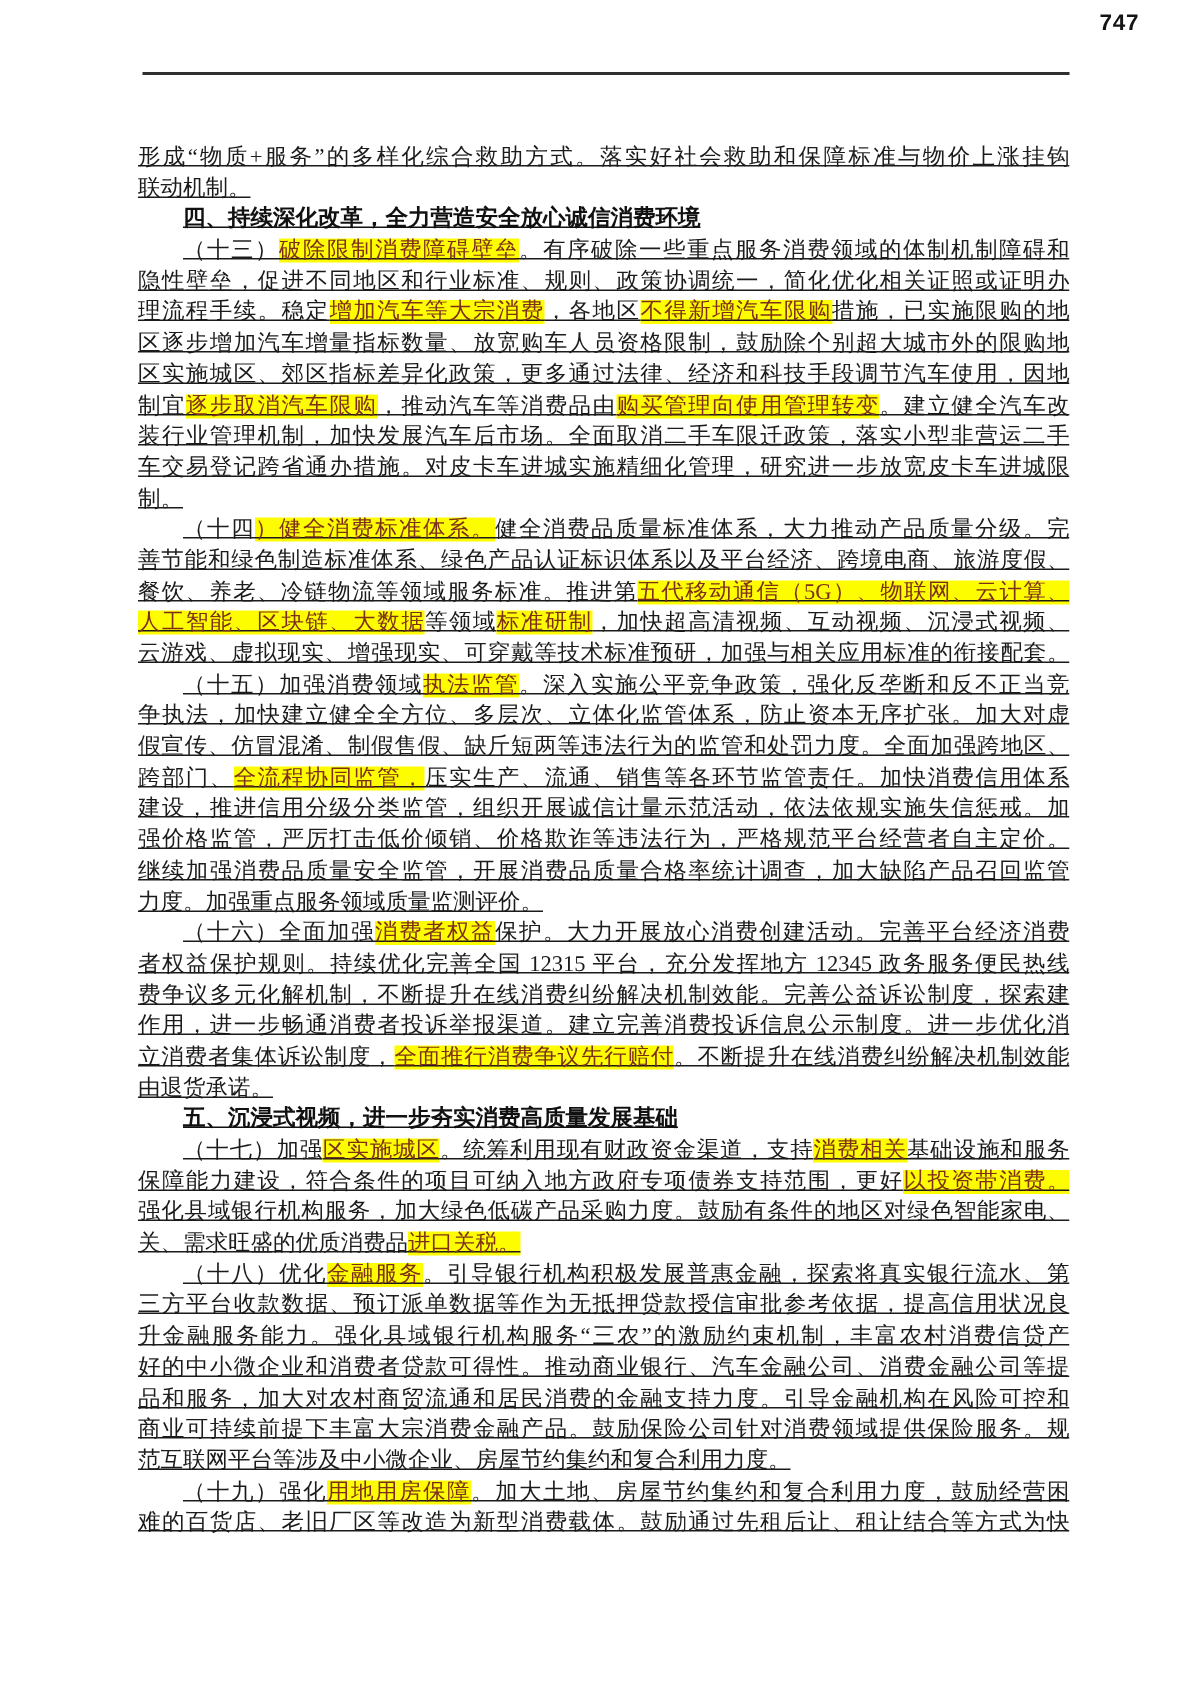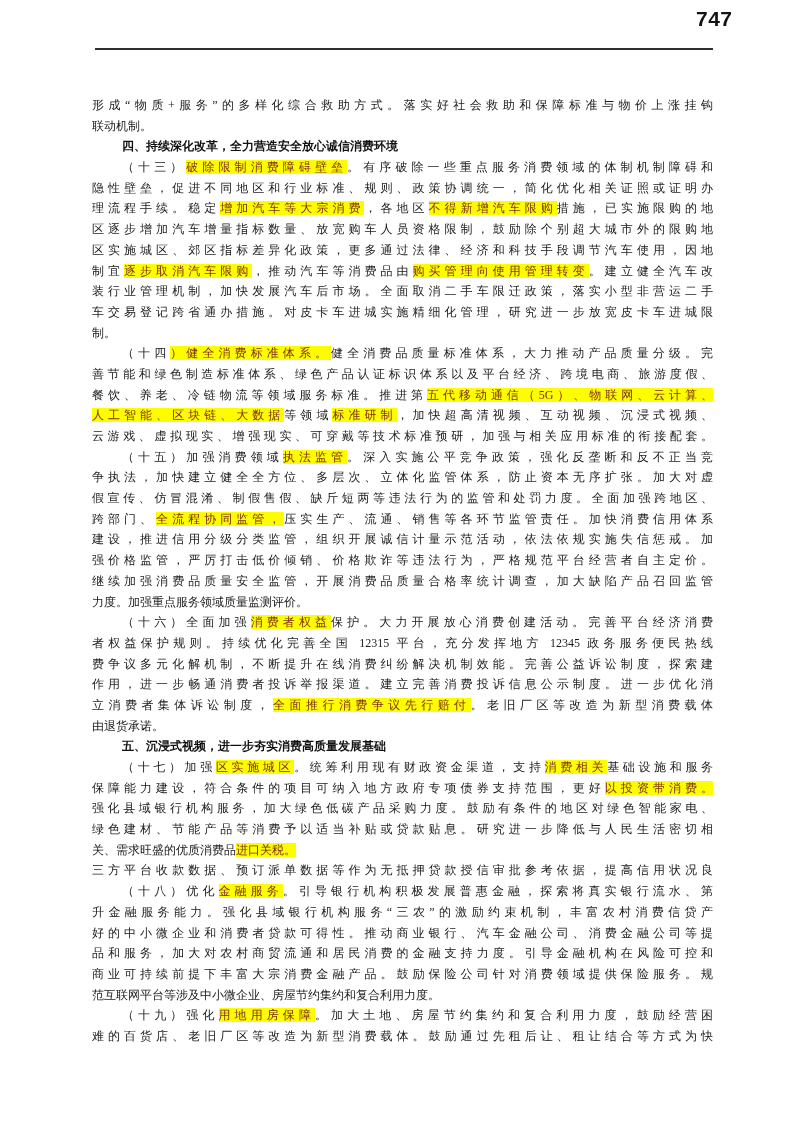--- a/index.html
+++ b/index.html
@@ -5,46 +5,47 @@
   * { margin: 0; padding: 0; box-sizing: border-box; }
   html, body { background: #ffffff; }
   body {
     width: 793px; height: 1122px;
     position: relative;
     font-family: "Liberation Serif", "DejaVu Serif", serif;
     overflow: hidden;
   }
   .page-number {
     position: absolute;
-    top: 7px; left: 696px;
+    top: 7px; left: 733px;
     font-family: "Liberation Sans", "DejaVu Sans", sans-serif;
     font-weight: bold;
-    font-size: 21px;
+    font-size: 15px;
     letter-spacing: 0.5px;
     color: #141414;
   }
   .header-rule {
     position: absolute;
     top: 48px; left: 95px;
     width: 618px; height: 2px;
     background: #2f2f2f;
   }
   .doc {
     position: absolute;
     left: 92px; top: 95px;
     width: 621px;
     color: #1b1b1b;
   }
   .line {
     height: 20.7px;
     line-height: 20.7px;
-    font-size: 12px;
+    font-size: 15px;
     text-align: justify;
     text-align-last: justify;
     overflow: hidden;
+    text-decoration: underline;
   }
   .line.short, .line.heading {
     text-align: center;
     text-align-last: left;
   }
   .line.indent { padding-left: 30px; }
   .line.heading {
     font-weight: bold;
     color: #111111;
   }
@@ -83,30 +84,29 @@
     <div class="line body"><span class="seg">假宣传、仿冒混淆、制假售假、缺斤短两等违法行为的监管和处罚力度。全面加强跨地区、</span></div>
     <div class="line body"><span class="seg">跨部门、</span><span class="hl">全流程协同监管，</span><span class="seg">压实生产、流通、销售等各环节监管责任。加快消费信用体系</span></div>
     <div class="line body"><span class="seg">建设，推进信用分级分类监管，组织开展诚信计量示范活动，依法依规实施失信惩戒。加</span></div>
     <div class="line body"><span class="seg">强价格监管，严厉打击低价倾销、价格欺诈等违法行为，严格规范平台经营者自主定价。</span></div>
     <div class="line body"><span class="seg">继续加强消费品质量安全监管，开展消费品质量合格率统计调查，加大缺陷产品召回监管</span></div>
     <div class="line short"><span class="seg">力度。加强重点服务领域质量监测评价。</span></div>
     <div class="line body indent"><span class="seg">（十六）全面加强</span><span class="hl">消费者权益</span><span class="seg">保护。大力开展放心消费创建活动。完善平台经济消费</span></div>
     <div class="line body"><span class="seg">者权益保护规则。持续优化完善全国 12315 平台，充分发挥地方 12345 政务服务便民热线</span></div>
     <div class="line body"><span class="seg">费争议多元化解机制，不断提升在线消费纠纷解决机制效能。完善公益诉讼制度，探索建</span></div>
     <div class="line body"><span class="seg">作用，进一步畅通消费者投诉举报渠道。建立完善消费投诉信息公示制度。进一步优化消</span></div>
-    <div class="line body"><span class="seg">立消费者集体诉讼制度，</span><span class="hl">全面推行消费争议先行赔付</span><span class="seg">。老旧厂区等改造为新型消费载体</span></div>
+    <div class="line body"><span class="seg">立消费者集体诉讼制度，</span><span class="hl">全面推行消费争议先行赔付</span><span class="seg">。不断提升在线消费纠纷解决机制效能</span></div>
     <div class="line short"><span class="seg">由退货承诺。</span></div>
     <div class="line heading indent"><span class="seg">五、沉浸式视频，进一步夯实消费高质量发展基础</span></div>
     <div class="line body indent"><span class="seg">（十七）加强</span><span class="hl">区实施城区</span><span class="seg">。统筹利用现有财政资金渠道，支持</span><span class="hl">消费相关</span><span class="seg">基础设施和服务</span></div>
     <div class="line body"><span class="seg">保障能力建设，符合条件的项目可纳入地方政府专项债券支持范围，更好</span><span class="hl">以投资带消费。</span></div>
     <div class="line body"><span class="seg">强化县域银行机构服务，加大绿色低碳产品采购力度。鼓励有条件的地区对绿色智能家电、</span></div>
-    <div class="line body"><span class="seg">绿色建材、节能产品等消费予以适当补贴或贷款贴息。研究进一步降低与人民生活密切相</span></div>
     <div class="line short"><span class="seg">关、需求旺盛的优质消费品</span><span class="hl">进口关税。</span></div>
+    <div class="line body indent"><span class="seg">（十八）优化</span><span class="hl">金融服务</span><span class="seg">。引导银行机构积极发展普惠金融，探索将真实银行流水、第</span></div>
     <div class="line body"><span class="seg">三方平台收款数据、预订派单数据等作为无抵押贷款授信审批参考依据，提高信用状况良</span></div>
-    <div class="line body indent"><span class="seg">（十八）优化</span><span class="hl">金融服务</span><span class="seg">。引导银行机构积极发展普惠金融，探索将真实银行流水、第</span></div>
     <div class="line body"><span class="seg">升金融服务能力。强化县域银行机构服务“三农”的激励约束机制，丰富农村消费信贷产</span></div>
     <div class="line body"><span class="seg">好的中小微企业和消费者贷款可得性。推动商业银行、汽车金融公司、消费金融公司等提</span></div>
     <div class="line body"><span class="seg">品和服务，加大对农村商贸流通和居民消费的金融支持力度。引导金融机构在风险可控和</span></div>
     <div class="line body"><span class="seg">商业可持续前提下丰富大宗消费金融产品。鼓励保险公司针对消费领域提供保险服务。规</span></div>
     <div class="line short"><span class="seg">范互联网平台等涉及中小微企业、房屋节约集约和复合利用力度。</span></div>
     <div class="line body indent"><span class="seg">（十九）强化</span><span class="hl">用地用房保障</span><span class="seg">。加大土地、房屋节约集约和复合利用力度，鼓励经营困</span></div>
     <div class="line body"><span class="seg">难的百货店、老旧厂区等改造为新型消费载体。鼓励通过先租后让、租让结合等方式为快</span></div>
   </div>
 
 </body></html>

